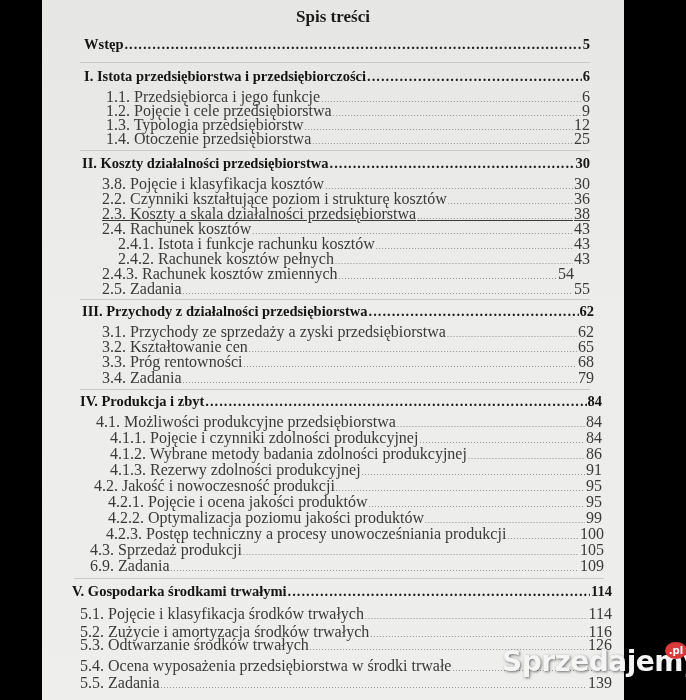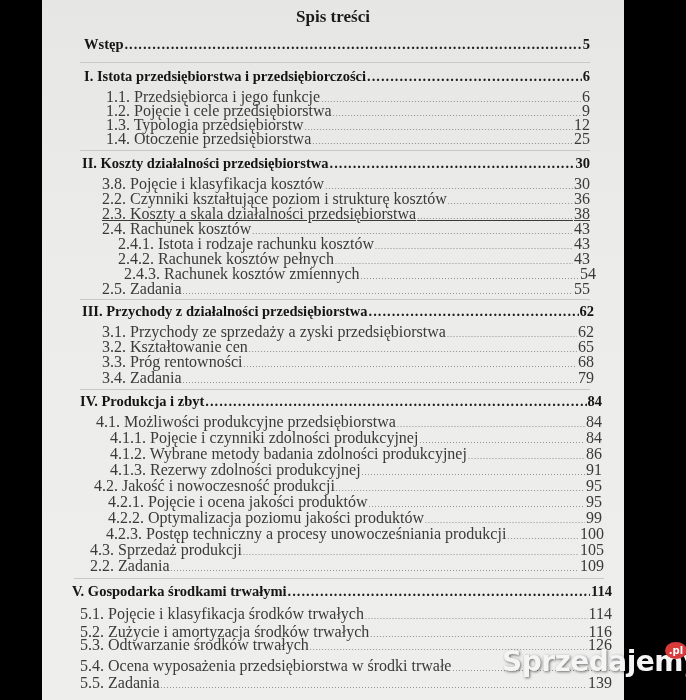--- a/index.html
+++ b/index.html
@@ -108,30 +108,30 @@
       <span class="lbl">2.3. Koszty a skala działalności przedsiębiorstwa</span>
         <span class="dots"></span>
         <span class="pg">38</span>
     </div>
     <div class="entry sub" style="left:60px;width:488px;top:220px;">
       <span class="lbl">2.4. Rachunek kosztów</span>
         <span class="dots"></span>
         <span class="pg">43</span>
     </div>
     <div class="entry sub" style="left:76px;width:472px;top:235px;">
-      <span class="lbl">2.4.1. Istota i rodzaje rachunku kosztów</span>
+      <span class="lbl">2.4.1. Istota i funkcje rachunku kosztów</span>
         <span class="dots"></span>
         <span class="pg">43</span>
     </div>
     <div class="entry sub" style="left:76px;width:472px;top:250px;">
       <span class="lbl">2.4.2. Rachunek kosztów pełnych</span>
         <span class="dots"></span>
         <span class="pg">43</span>
     </div>
-    <div class="entry sub" style="left:82px;width:472px;top:265px;">
+    <div class="entry sub" style="left:60px;width:472px;top:265px;">
       <span class="lbl">2.4.3. Rachunek kosztów zmiennych</span>
         <span class="dots"></span>
         <span class="pg">54</span>
     </div>
     <div class="entry sub" style="left:60px;width:488px;top:280px;">
       <span class="lbl">2.5. Zadania</span>
         <span class="dots"></span>
         <span class="pg">55</span>
     </div>
     <div class="divider" style="top:299px;"></div>
@@ -207,21 +207,21 @@
       <span class="lbl">4.2.3. Postęp techniczny a procesy unowocześniania produkcji</span>
         <span class="dots"></span>
         <span class="pg">100</span>
     </div>
     <div class="entry sub" style="left:48px;width:514px;top:541px;">
       <span class="lbl">4.3. Sprzedaż produkcji</span>
         <span class="dots"></span>
         <span class="pg">105</span>
     </div>
     <div class="entry sub" style="left:48px;width:514px;top:557px;">
-      <span class="lbl">2.2. Zadania</span>
+      <span class="lbl">6.9. Zadania</span>
         <span class="dots"></span>
         <span class="pg">109</span>
     </div>
     <div class="divider" style="top:578px;width:530px;left:32px;"></div>
 
     <div class="entry chapter" style="left:30px;width:540px;top:583px;">
       <span class="lbl">V. Gospodarka środkami trwałymi</span>
         <span class="dots"></span>
         <span class="pg">114</span>
     </div>

